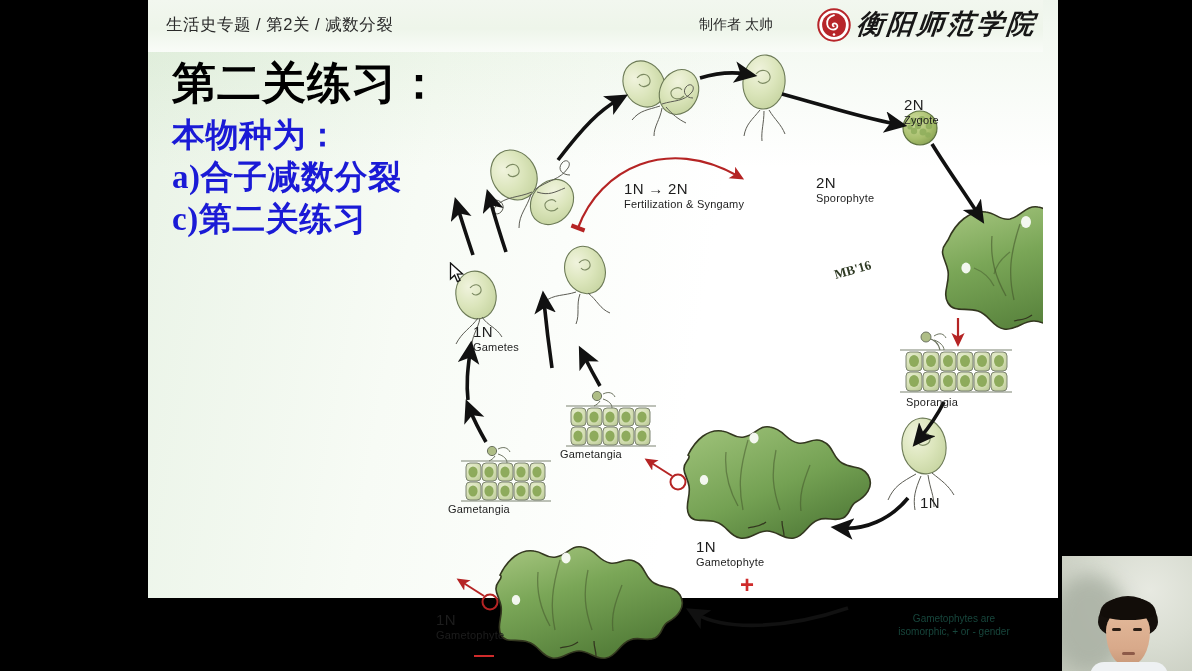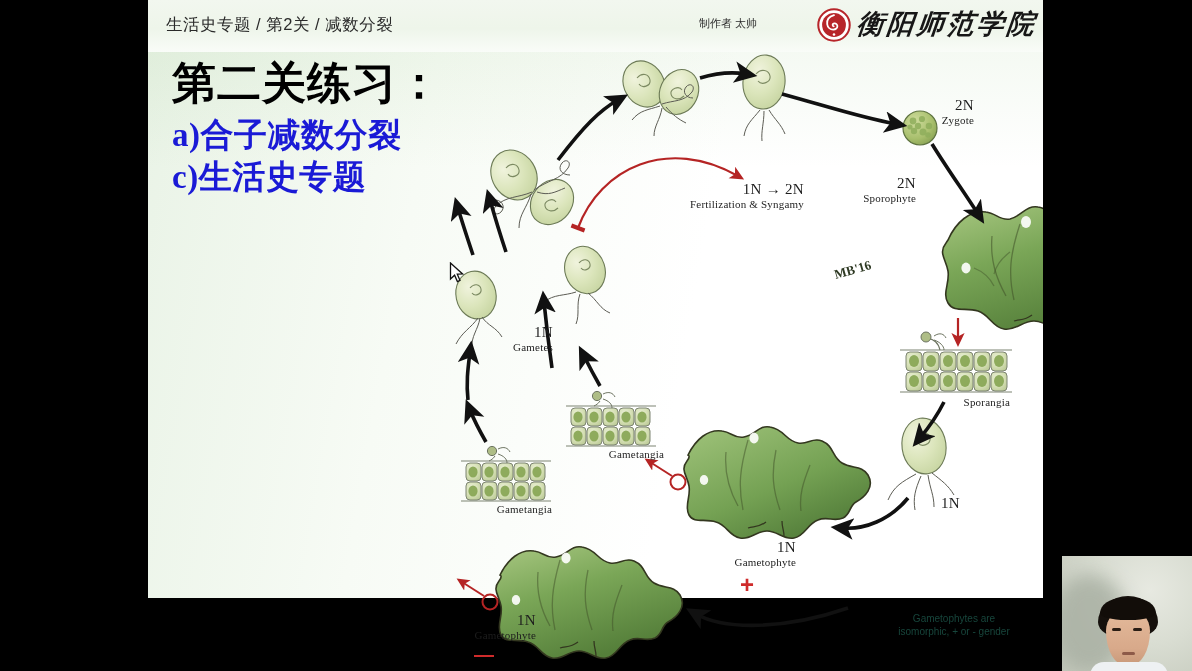--- a/index.html
+++ b/index.html
@@ -5,48 +5,48 @@
   html,body{margin:0;padding:0;background:#000;}
   body{width:1192px;height:671px;overflow:hidden;
        font-family:"Liberation Sans","DejaVu Sans",sans-serif;}
   #screen{position:relative;width:1192px;height:671px;background:#000;overflow:hidden;}
 
   
   #slide{position:absolute;left:148px;top:0;width:895px;height:598px;
          background:
            linear-gradient(180deg,#eef5ec 0%,#f4f9f2 7%,#ffffff 28%,#ffffff 100%),
            linear-gradient(100deg,#e9f3e6 0%,#f7fbf5 30%,#ffffff 60%);
-         background-blend-mode:multiply,normal;}
+         background-blend-mode:multiply,normal;padding-left:15px;}
 
   
   #hdr{position:absolute;left:0;top:0;width:895px;height:52px;
        background:linear-gradient(180deg,#f2f7ef 0%,#eef5ea 55%,#f9fcf8 100%);}
   #bcrumb{position:absolute;left:18px;top:14px;font-size:16.5px;color:#2a2a2a;
           letter-spacing:.5px;white-space:nowrap;}
-  #maker{position:absolute;left:551px;top:16px;font-size:11px;color:#2b2b2b;white-space:nowrap;}
+  #maker{position:absolute;left:551px;top:16px;font-size:14px;color:#2b2b2b;white-space:nowrap;}
   #logo{position:absolute;left:669px;top:8px;width:34px;height:34px;}
   #uni{position:absolute;left:709px;top:6px;font-size:27px;color:#171717;
        font-family:"Liberation Serif","DejaVu Serif",serif;font-weight:700;
        font-style:italic;letter-spacing:3px;white-space:nowrap;
        transform:skewX(-6deg);}
 
   
   #qblock{position:absolute;left:24px;top:58px;width:330px;}
   #qtitle{font-size:44px;font-weight:700;color:#000;letter-spacing:1px;
           line-height:1.18;margin:0 0 4px 0;
           font-family:"Liberation Serif","DejaVu Serif",serif;}
   .qline{font-size:33px;font-weight:700;color:#1a1ad6;letter-spacing:.5px;
          line-height:1.28;white-space:nowrap;
          font-family:"Liberation Serif","DejaVu Serif",serif;}
 
   
   #diagram{position:absolute;left:0;top:0;width:895px;height:671px;}
   #diagram svg{position:absolute;left:0;top:0;}
-  .lbl{position:absolute;text-align:right;color:#1d1d1d;
-       font-family:Liberation Serif, serif;line-height:1.12;
+  .lbl{position:absolute;text-align:left;color:#1d1d1d;
+       font-family:Liberation Sans, sans-serif;line-height:1.12;
        white-space:nowrap;}
   .lbl .big{font-size:15px;letter-spacing:.3px;}
   .lbl .sml{font-size:11px;letter-spacing:.2px;}
   .note{position:absolute;text-align:center;font-size:10px;color:#17463c;
         line-height:1.3;white-space:nowrap;}
   .sym{position:absolute;color:#cf2b2b;font-weight:700;line-height:1;}
   .sig{position:absolute;font-size:13px;color:#2f3a24;
        font-family:"Liberation Serif","DejaVu Serif",serif;font-weight:700;
        transform:rotate(-16deg);}
 
@@ -87,22 +87,23 @@
         <circle cx="20" cy="20" r="18.5" fill="#ffffff" stroke="#b7252a" stroke-width="2.4"></circle>
         <circle cx="20" cy="20" r="14" fill="#b7252a"></circle>
         <path d="M20 8.5c-5.5 1.6-8.6 5.6-8 10.4.5 4 3.7 6.6 7.2 6.5 2.8-.1 4.9-1.8 4.8-4.1-.1-2-1.7-3.2-3.4-3.1-1.3.1-2.2.9-2.2 1.9 0 .8.5 1.4 1.3 1.4" fill="none" stroke="#ffffff" stroke-width="2.1" stroke-linecap="round"></path>
         <circle cx="20" cy="31.2" r="1.5" fill="#ffffff"></circle>
       </svg>
       <div id="uni">衡阳师范学院</div>
     </div>
 
     <div id="qblock">
       <div id="qtitle">第二关练习：</div>
+      <div class="qline">本物种为：</div>
       <div class="qline">a)合子减数分裂</div>
-      <div class="qline">c)生活史专题</div>
+      <div class="qline">c)第二关练习</div>
     </div>
 
     <div id="diagram">
 
       <svg width="895" height="671" viewBox="0 0 895 671">
         <defs>
           <linearGradient id="gAlgae" x1="0" y1="0" x2="0.5" y2="1">
             <stop offset="0%" stop-color="#a8c781"></stop>
             <stop offset="45%" stop-color="#7aa657"></stop>
             <stop offset="100%" stop-color="#557f3a"></stop>

